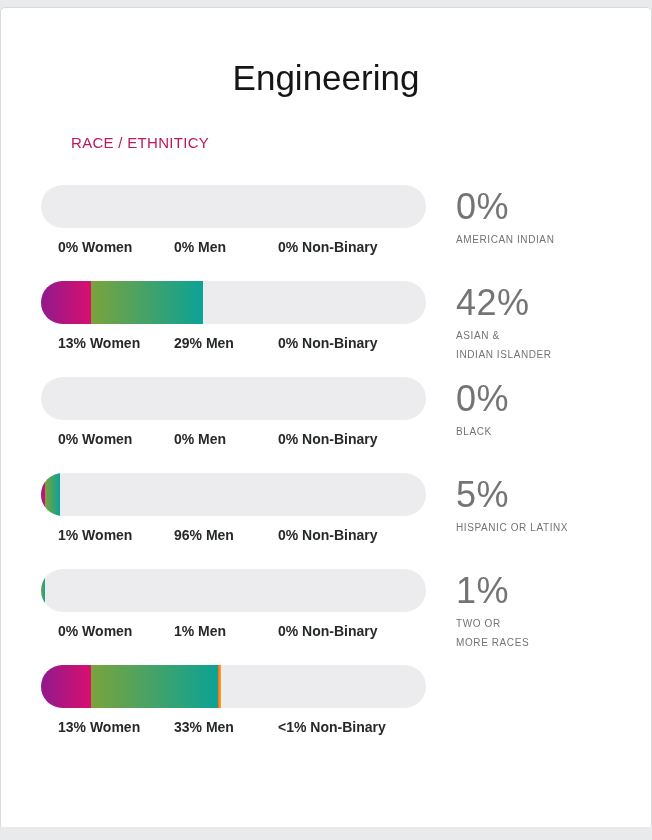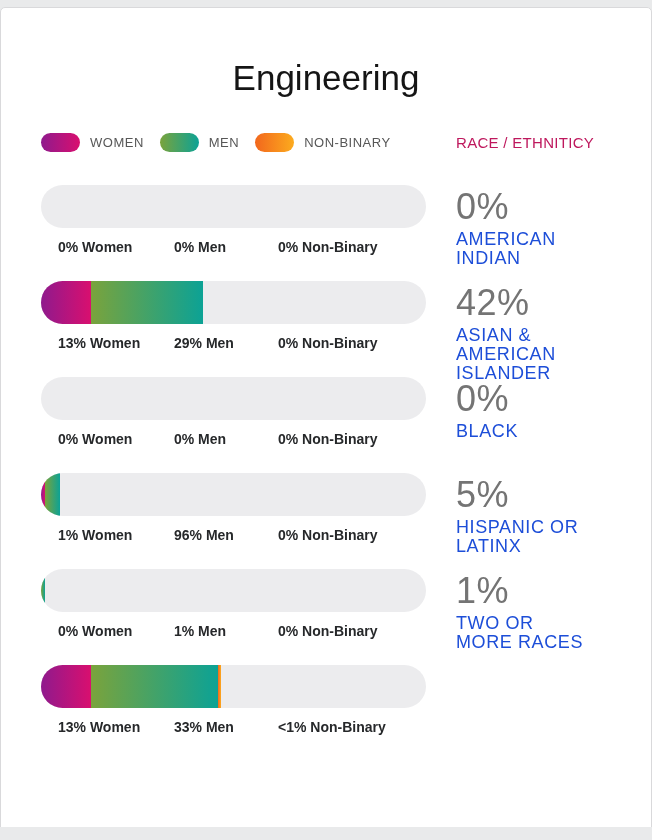--- a/index.html
+++ b/index.html
@@ -49,45 +49,31 @@
   .seg { height:43px; flex-shrink:0; }
   .bar-labels { display:flex; padding-left:17px; margin-top:11px; }
   .bl { font-size:14px; color:#26282a; white-space:nowrap;font-weight:bold; }
   .bl.w1 { width:116px; }
   .bl.w2 { width:104px; }
   .stat-col { margin-left:30px; width:185px; padding-top:2px; }
   .pct {
     font-size:36px; line-height:40px; color:#747474;
     letter-spacing:0.5px; font-weight:400;
   }
-  .cat { margin-top:3px; font-size:18px; line-height:19px; color:#1d4ed8; letter-spacing:0.6px; }
+  .cat { margin-top:3px; font-size:10px; line-height:19px; color:#737373; letter-spacing:0.6px; }
 </style>
 </head>
 <body>
 
 <div class="page">
   <div class="card">
 
     <div class="title">Engineering</div>
 
     <div class="legend-row">
-      <div class="legend-left">
-        <div class="legend-item">
-          <div class="pill" style="background: linear-gradient(90deg, rgb(143, 26, 141), rgb(217, 15, 111));"></div>
-          <span class="legend-label">WOMEN</span>
-        </div>
-        <div class="legend-item">
-          <div class="pill" style="background: linear-gradient(90deg, rgb(122, 163, 60), rgb(12, 162, 149));"></div>
-          <span class="legend-label">MEN</span>
-        </div>
-        <div class="legend-item">
-          <div class="pill" style="background: linear-gradient(90deg, rgb(242, 103, 29), rgb(252, 171, 30));"></div>
-          <span class="legend-label">NON-BINARY</span>
-        </div>
-      </div>
       <div class="race-header">RACE / ETHNITICY</div>
     </div>
 
     <div class="rows">
 
       <div class="row">
         <div class="bar-col">
           <div class="track">
             <div class="seg" style="width: 0%; background: linear-gradient(90deg, rgb(143, 26, 141), rgb(217, 15, 111));"></div>
             <div class="seg" style="width: 0%; background: linear-gradient(90deg, rgb(122, 163, 60), rgb(12, 162, 149));"></div>
@@ -118,21 +104,21 @@
           <div class="bar-labels">
             <span class="bl w1">13% Women</span>
             <span class="bl w2">29% Men</span>
             <span class="bl">0% Non-Binary</span>
           </div>
         </div>
         <div class="stat-col">
           <div class="pct">42%</div>
           <div class="cat">
             <div>ASIAN &amp;</div>
-            <div>AMERICAN ISLANDER</div>
+            <div>INDIAN ISLANDER</div>
           </div>
         </div>
       </div>
 
       <div class="row">
         <div class="bar-col">
           <div class="track">
             <div class="seg" style="width: 0%; background: linear-gradient(90deg, rgb(143, 26, 141), rgb(217, 15, 111));"></div>
             <div class="seg" style="width: 0%; background: linear-gradient(90deg, rgb(122, 163, 60), rgb(12, 162, 149));"></div>
             <div class="seg" style="width: 0%; background: linear-gradient(90deg, rgb(242, 103, 29), rgb(252, 171, 30));"></div>

